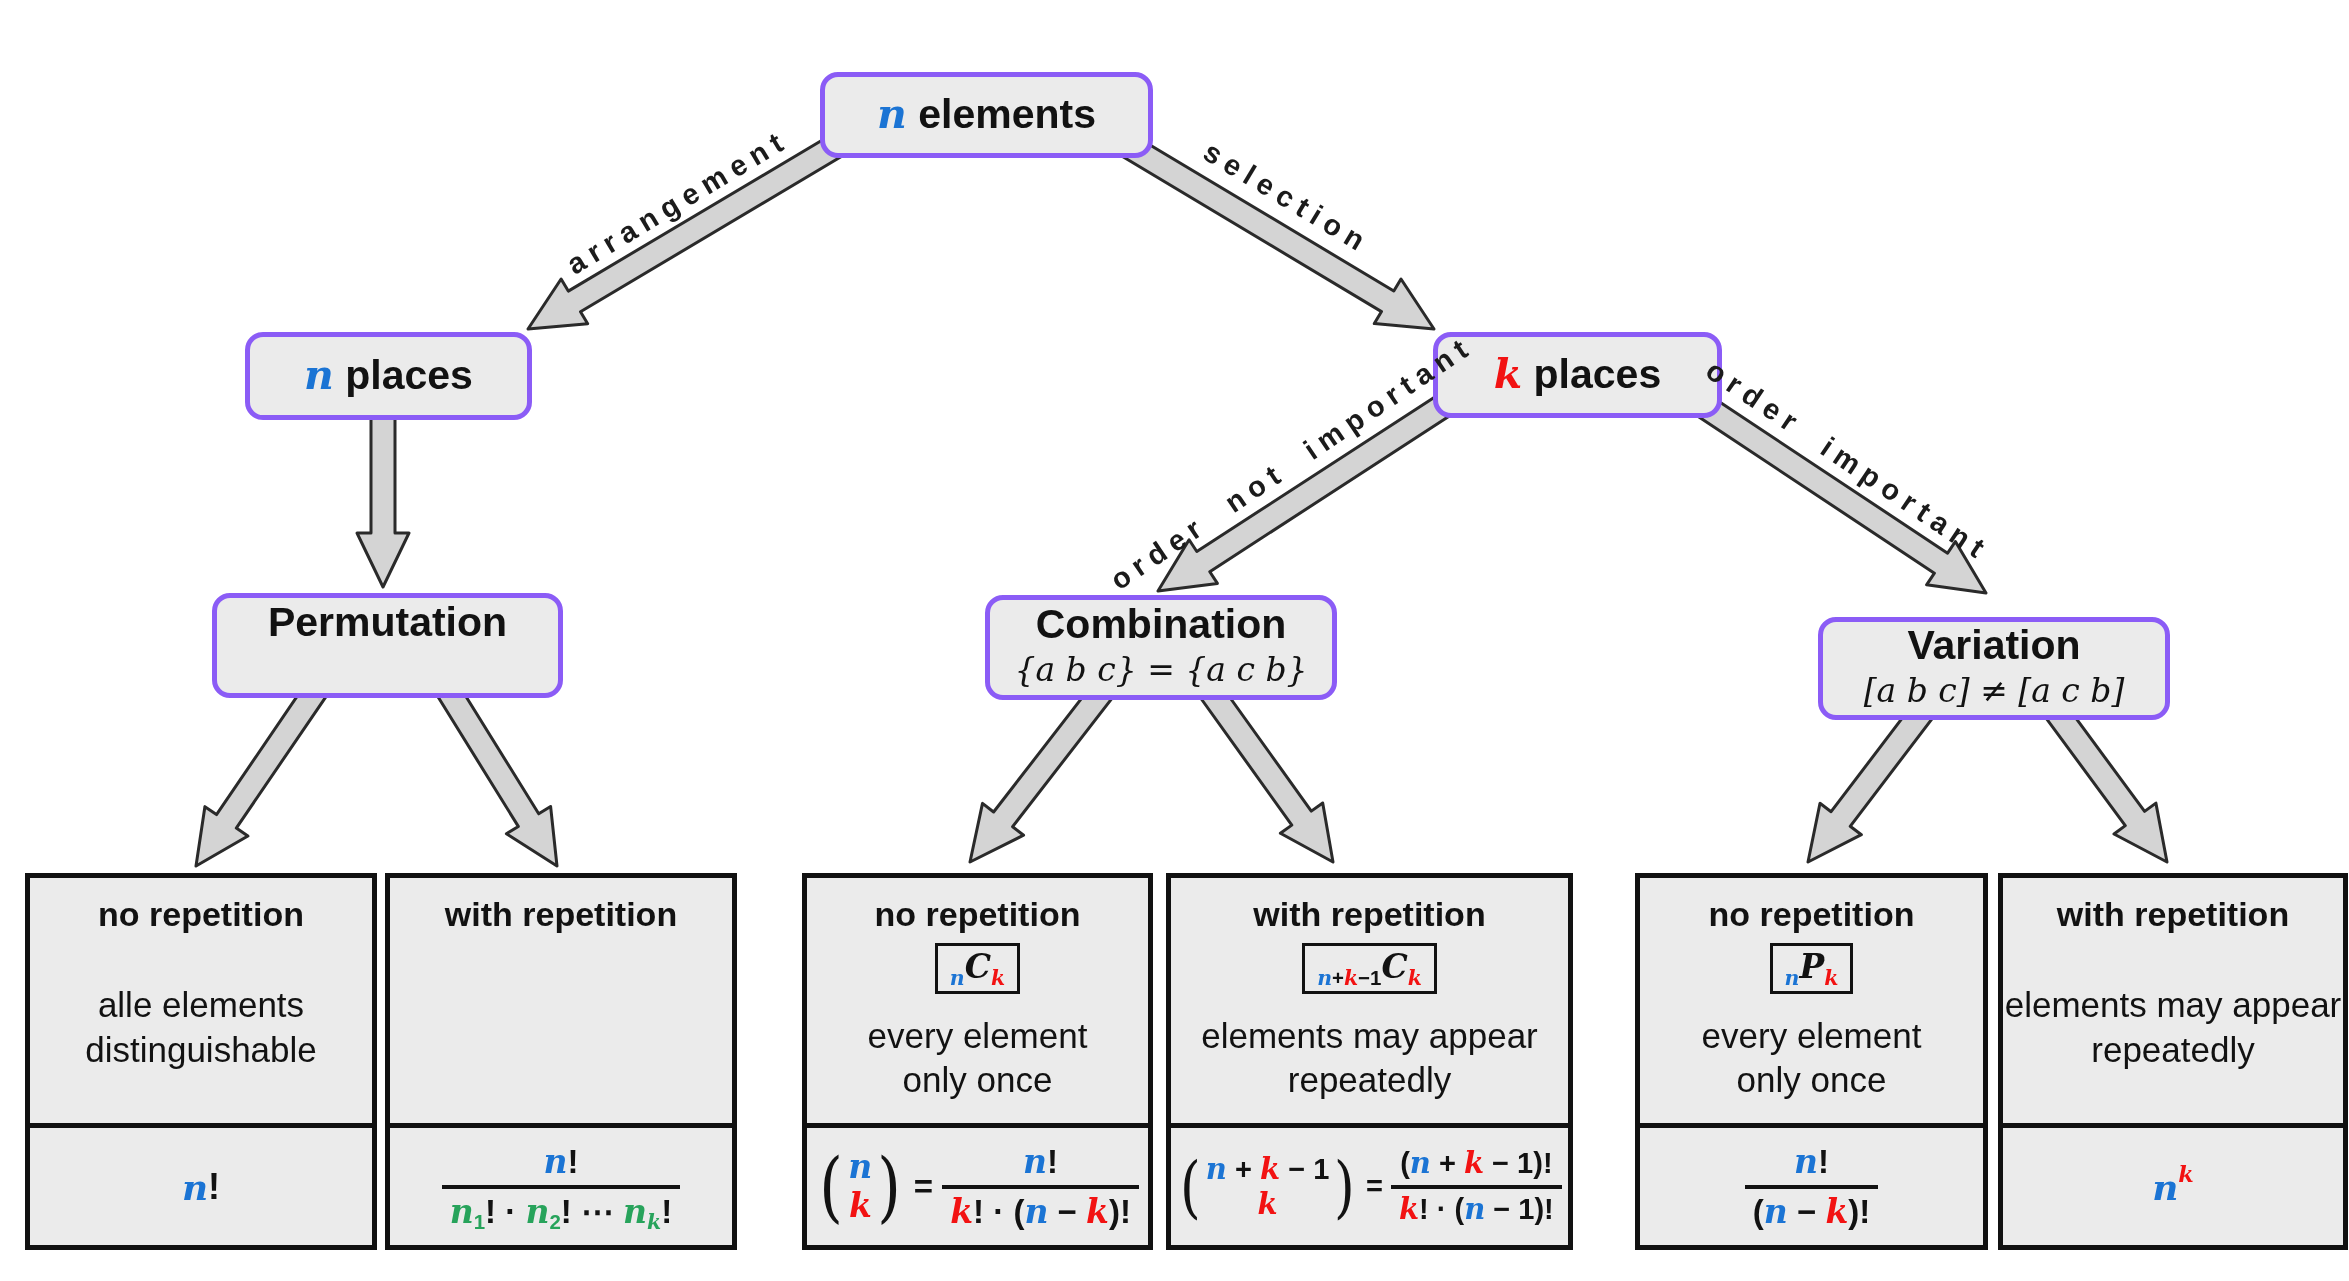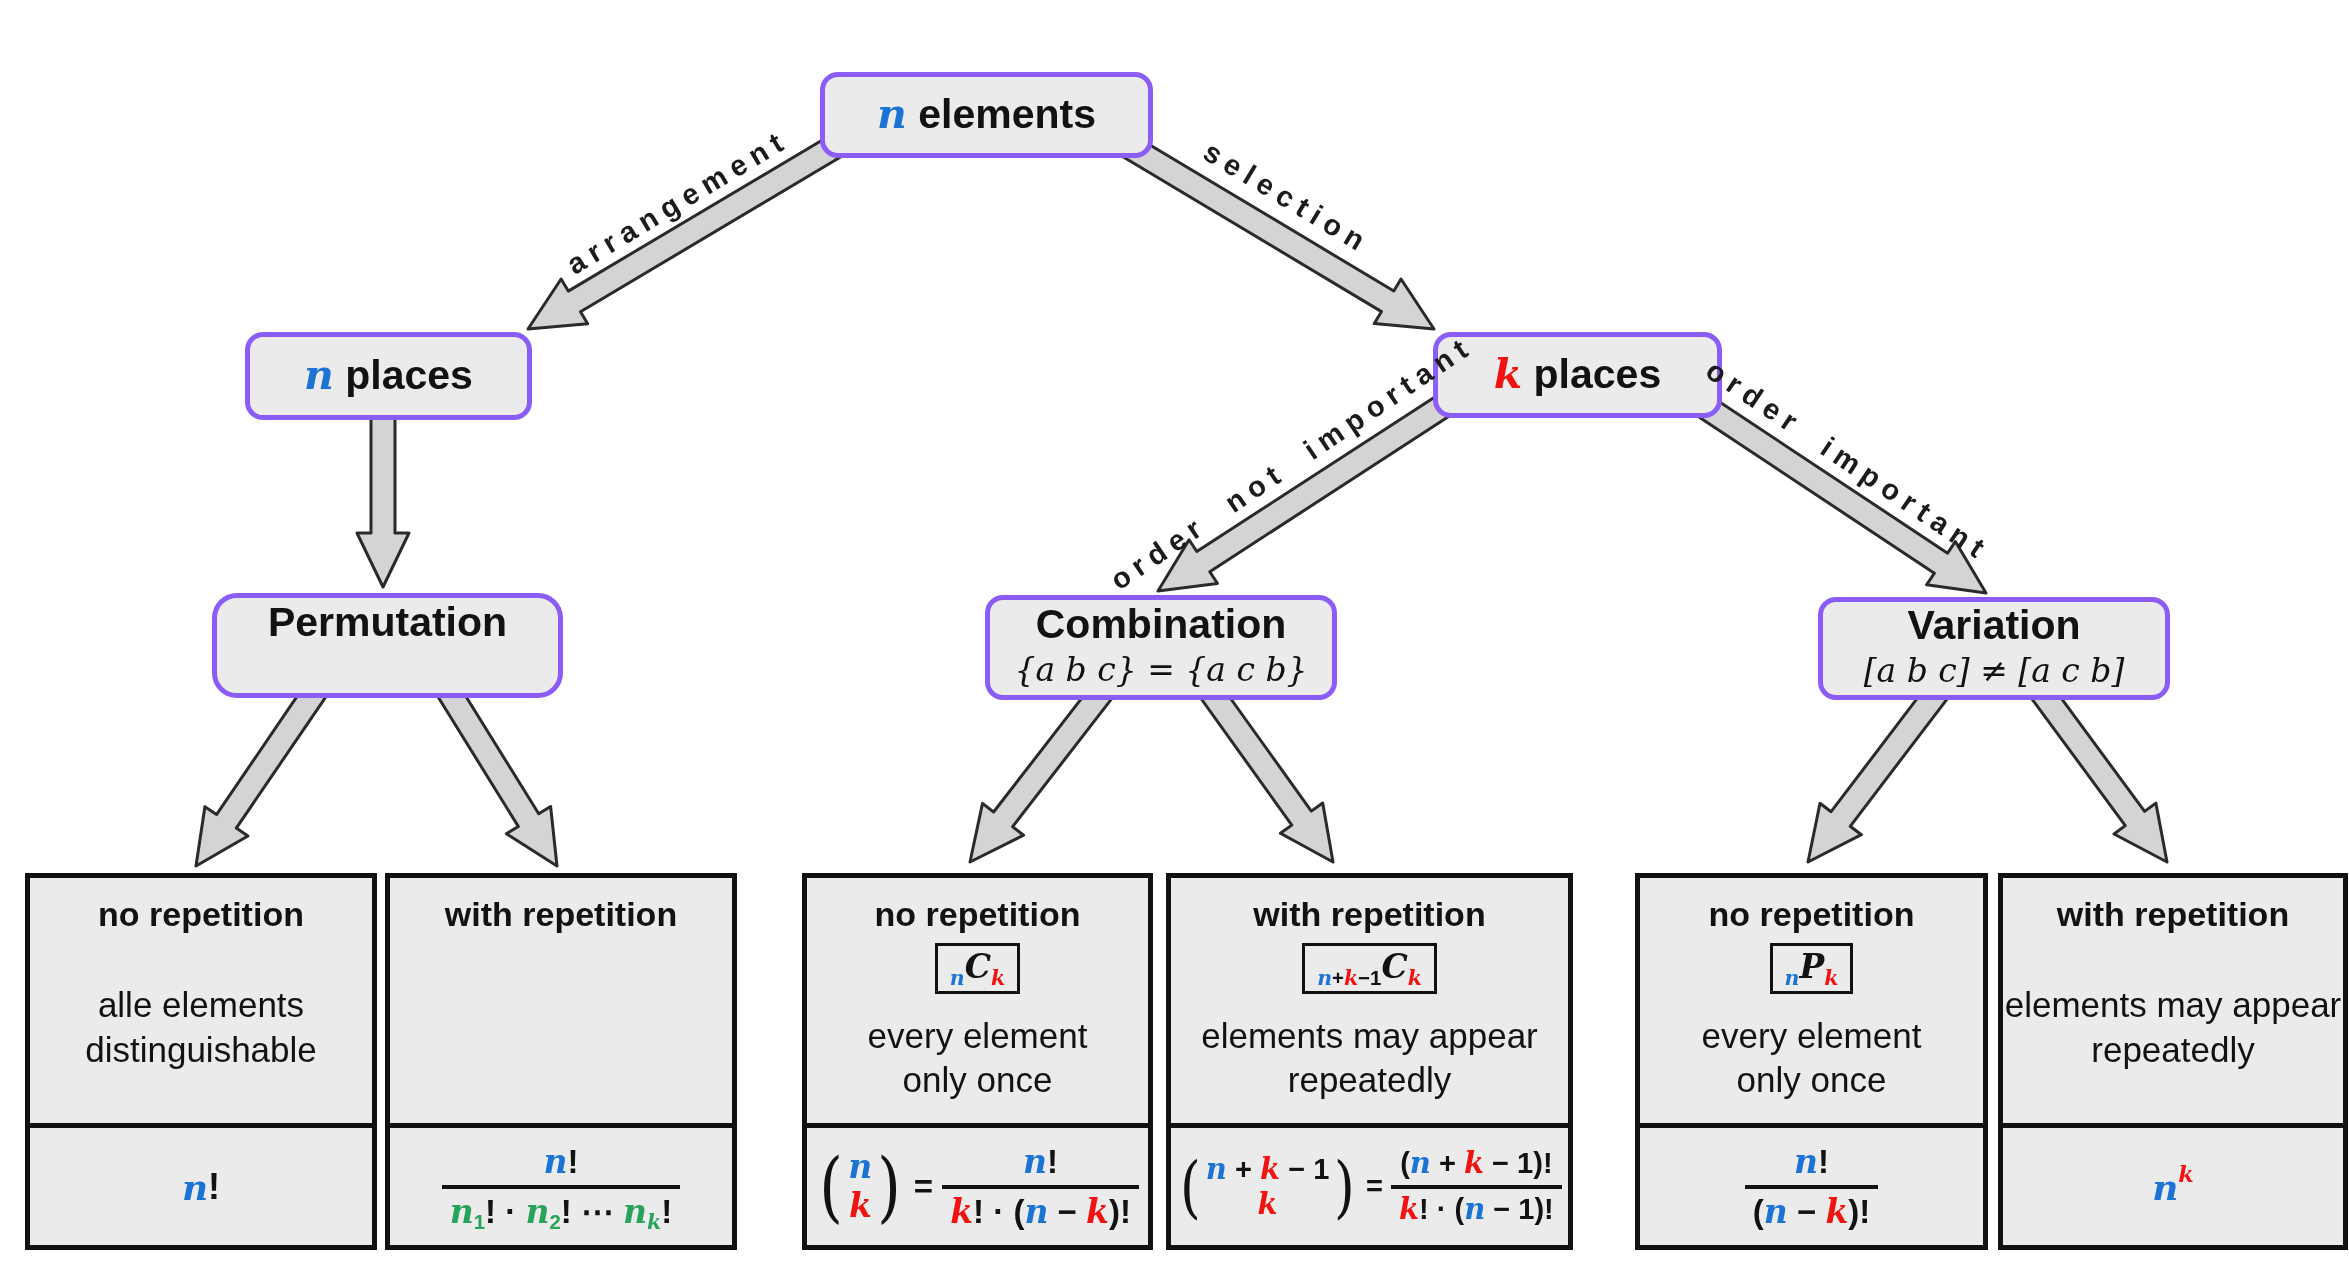--- a/index.html
+++ b/index.html
@@ -93,31 +93,31 @@
   </div>
 
   <div class="node" style="left:245px;top:332px;width:277px;height:78px;">
     <div class="ntitle"><span class="v c-blue">n</span><span> places</span></div>
   </div>
 
   <div class="node" style="left:1433px;top:332px;width:279px;height:76px;">
     <div class="ntitle"><span class="v c-red">k</span><span> places</span></div>
   </div>
 
-  <div class="node" style="left:212px;top:593px;width:341px;height:95px;border-radius:25px;">
+  <div class="node" style="left:212px;top:593px;width:341px;height:95px;">
     <div class="ntitle">Permutation</div>
     <div class="nsub"></div>
   </div>
 
   <div class="node" style="left:985px;top:595px;width:342px;height:95px;">
     <div class="ntitle">Combination</div>
     <div class="nsub">{a b c} = {a c b}</div>
   </div>
 
-  <div class="node" style="left:1818px;top:597px;width:342px;height:93px;">
+  <div class="node" style="left:1818px;top:617px;width:342px;height:93px;">
     <div class="ntitle">Variation</div>
     <div class="nsub">[a b c] ≠ [a c b]</div>
   </div>
 
   <div class="elabel" style="left:678px;top:202px;--r:-31deg;">arrangement</div>
   <div class="elabel" style="left:1287px;top:198px;--r:31deg;">selection</div>
   <div class="elabel" style="left:1292px;top:463px;--r:-34deg;">order not important</div>
   <div class="elabel" style="left:1848px;top:461px;--r:34deg;">order important</div>
 
   <div class="leaf" style="left:25px;width:342px;">

